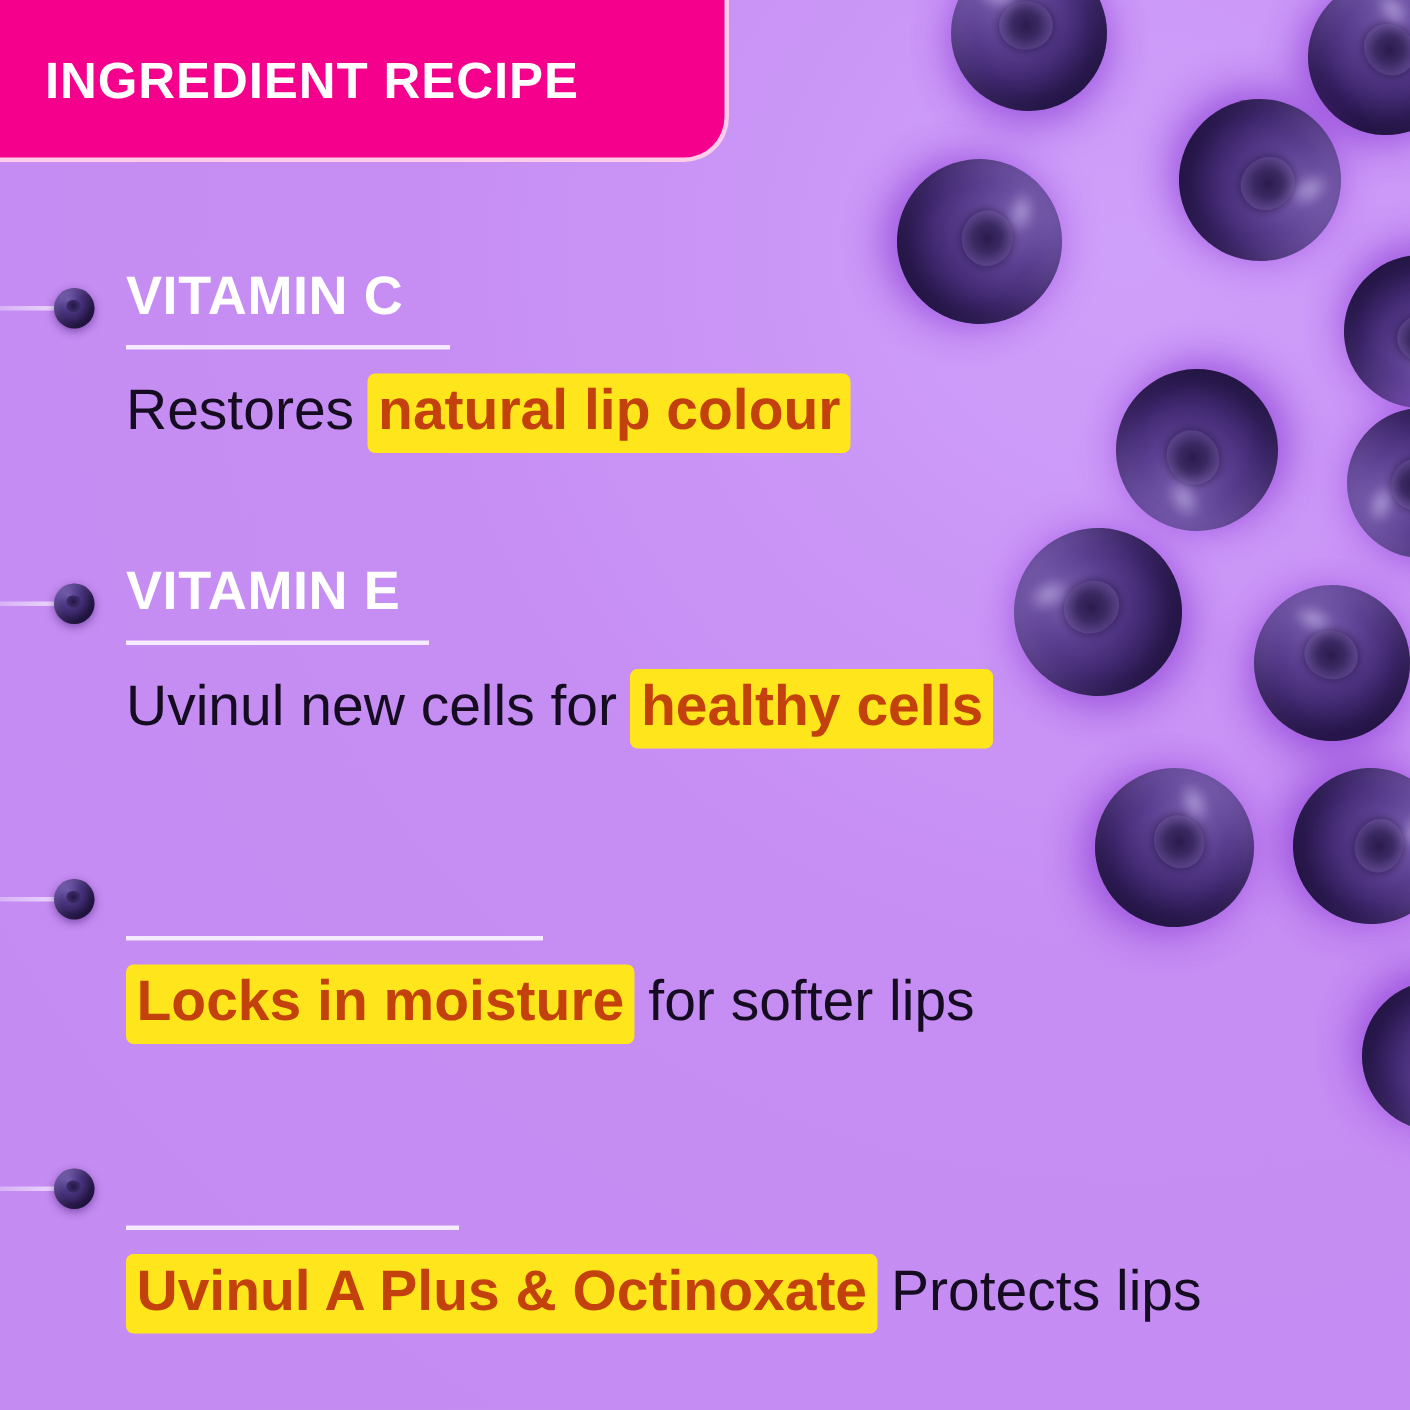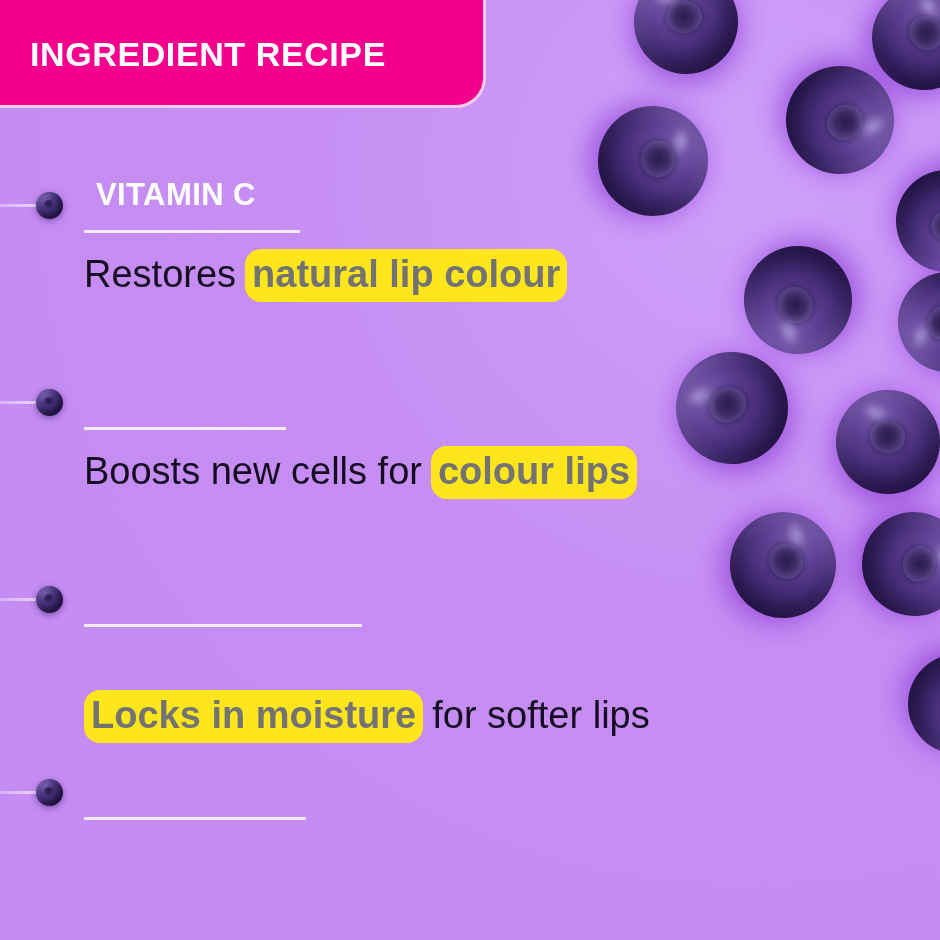--- a/index.html
+++ b/index.html
@@ -98,23 +98,23 @@
     content:"";
     position:absolute;
     left:30%; top:28%;
     width:36%; height:33%;
     border-radius:50%;
     background:radial-gradient(circle, #241748 0%, #3a2a64 60%, rgba(90,70,130,0) 100%);
   }
 
   .ing-name {
     position:absolute;
-    left:96px; top:0;
+    left:84px; top:0;
     color:#ffffff;
-    font-size:31px;
+    font-size:36px;
     font-weight:bold;
     letter-spacing:.4px;
     line-height:1.08;
     white-space:nowrap;
   }
   .ing-underline {
     position:absolute;
     left:84px;
     height:3px;
     background:rgba(250,243,255,.92);
@@ -122,23 +122,23 @@
   .ing-desc {
     position:absolute;
     left:84px;
     color:#150c22;
     font-size:38px;
     line-height:1.15;
     white-space:nowrap;
   }
   .ing-desc .hl {
     background:#ffe61c;
-    color:#737373;
+    color:#c2410c;
     font-weight:bold;
-    border-radius:16px;
+    border-radius:5px;
     padding:4px 7px 7px 7px;
     box-decoration-break:clone;
     -webkit-box-decoration-break:clone;
   }
   .ing-desc .plain { color:#150c22; }
   .sp { display:inline-block; width:9px; }
 </style>
 </head>
 <body>
 
@@ -167,29 +167,31 @@
       <div class="ing-item" style="top: 178px; height: 150px;">
         <div class="connector"></div>
         <div class="bullet-berry"></div>
         <div class="ing-name">VITAMIN C</div>
         <div class="ing-underline" style="top: 52px; width: 216px;"></div>
         <div class="ing-desc" style="top: 75px;"><span class="plain">Restores</span><span class="sp"></span><span class="hl">natural lip colour</span></div>
       </div>
       <div class="ing-item" style="top: 375px; height: 150px;">
         <div class="connector"></div>
         <div class="bullet-berry"></div>
+        <div class="ing-name">VITAMIN E</div>
         <div class="ing-underline" style="top: 52px; width: 202px;"></div>
-        <div class="ing-desc" style="top: 75px;"><span class="plain">Boosts new cells for</span><span class="sp"></span><span class="hl">colour lips</span></div>
+        <div class="ing-desc" style="top: 75px;"><span class="plain">Uvinul new cells for</span><span class="sp"></span><span class="hl">healthy cells</span></div>
       </div>
       <div class="ing-item" style="top: 572px; height: 150px;">
         <div class="connector"></div>
         <div class="bullet-berry"></div>
         <div class="ing-underline" style="top: 52px; width: 278px;"></div>
-        <div class="ing-desc" style="top: 75px; margin-top: 47px;"><span class="hl">Locks in moisture</span><span class="sp"></span><span class="plain">for softer lips</span></div>
+        <div class="ing-desc" style="top: 75px;"><span class="hl">Locks in moisture</span><span class="sp"></span><span class="plain">for softer lips</span></div>
       </div>
       <div class="ing-item" style="top: 765px; height: 150px;">
         <div class="connector"></div>
         <div class="bullet-berry"></div>
         <div class="ing-underline" style="top: 52px; width: 222px;"></div>
+        <div class="ing-desc" style="top: 75px;"><span class="hl">Uvinul A Plus &amp; Octinoxate</span><span class="sp"></span><span class="plain">Protects lips</span></div>
       </div>
     </div>
 
 </div>
 
 </body></html>

